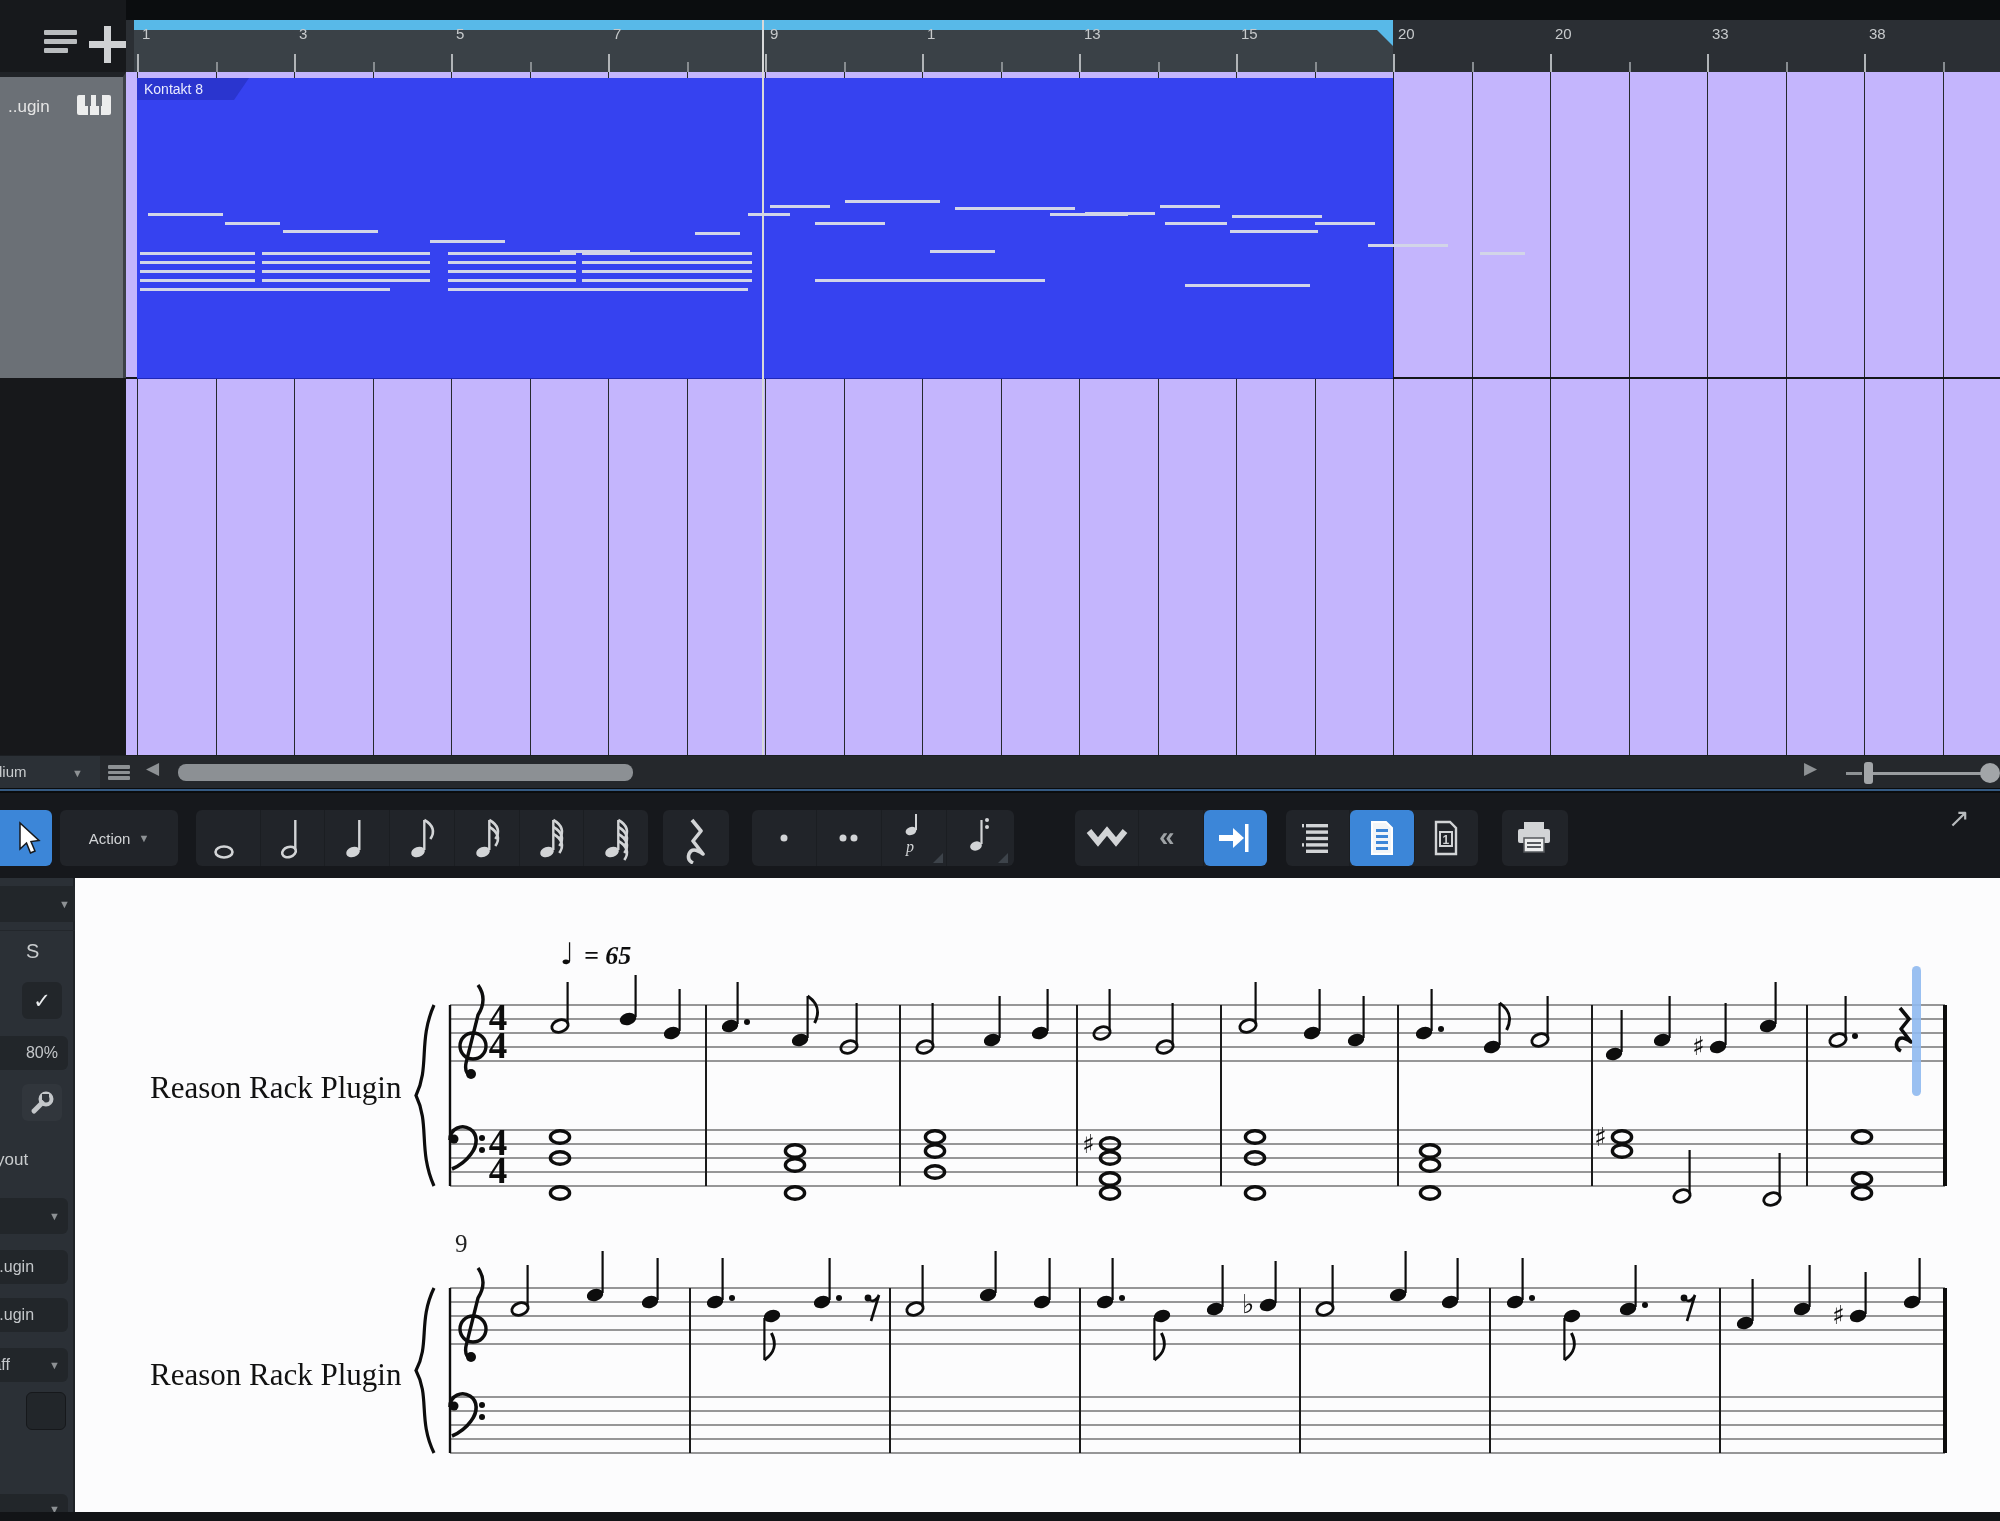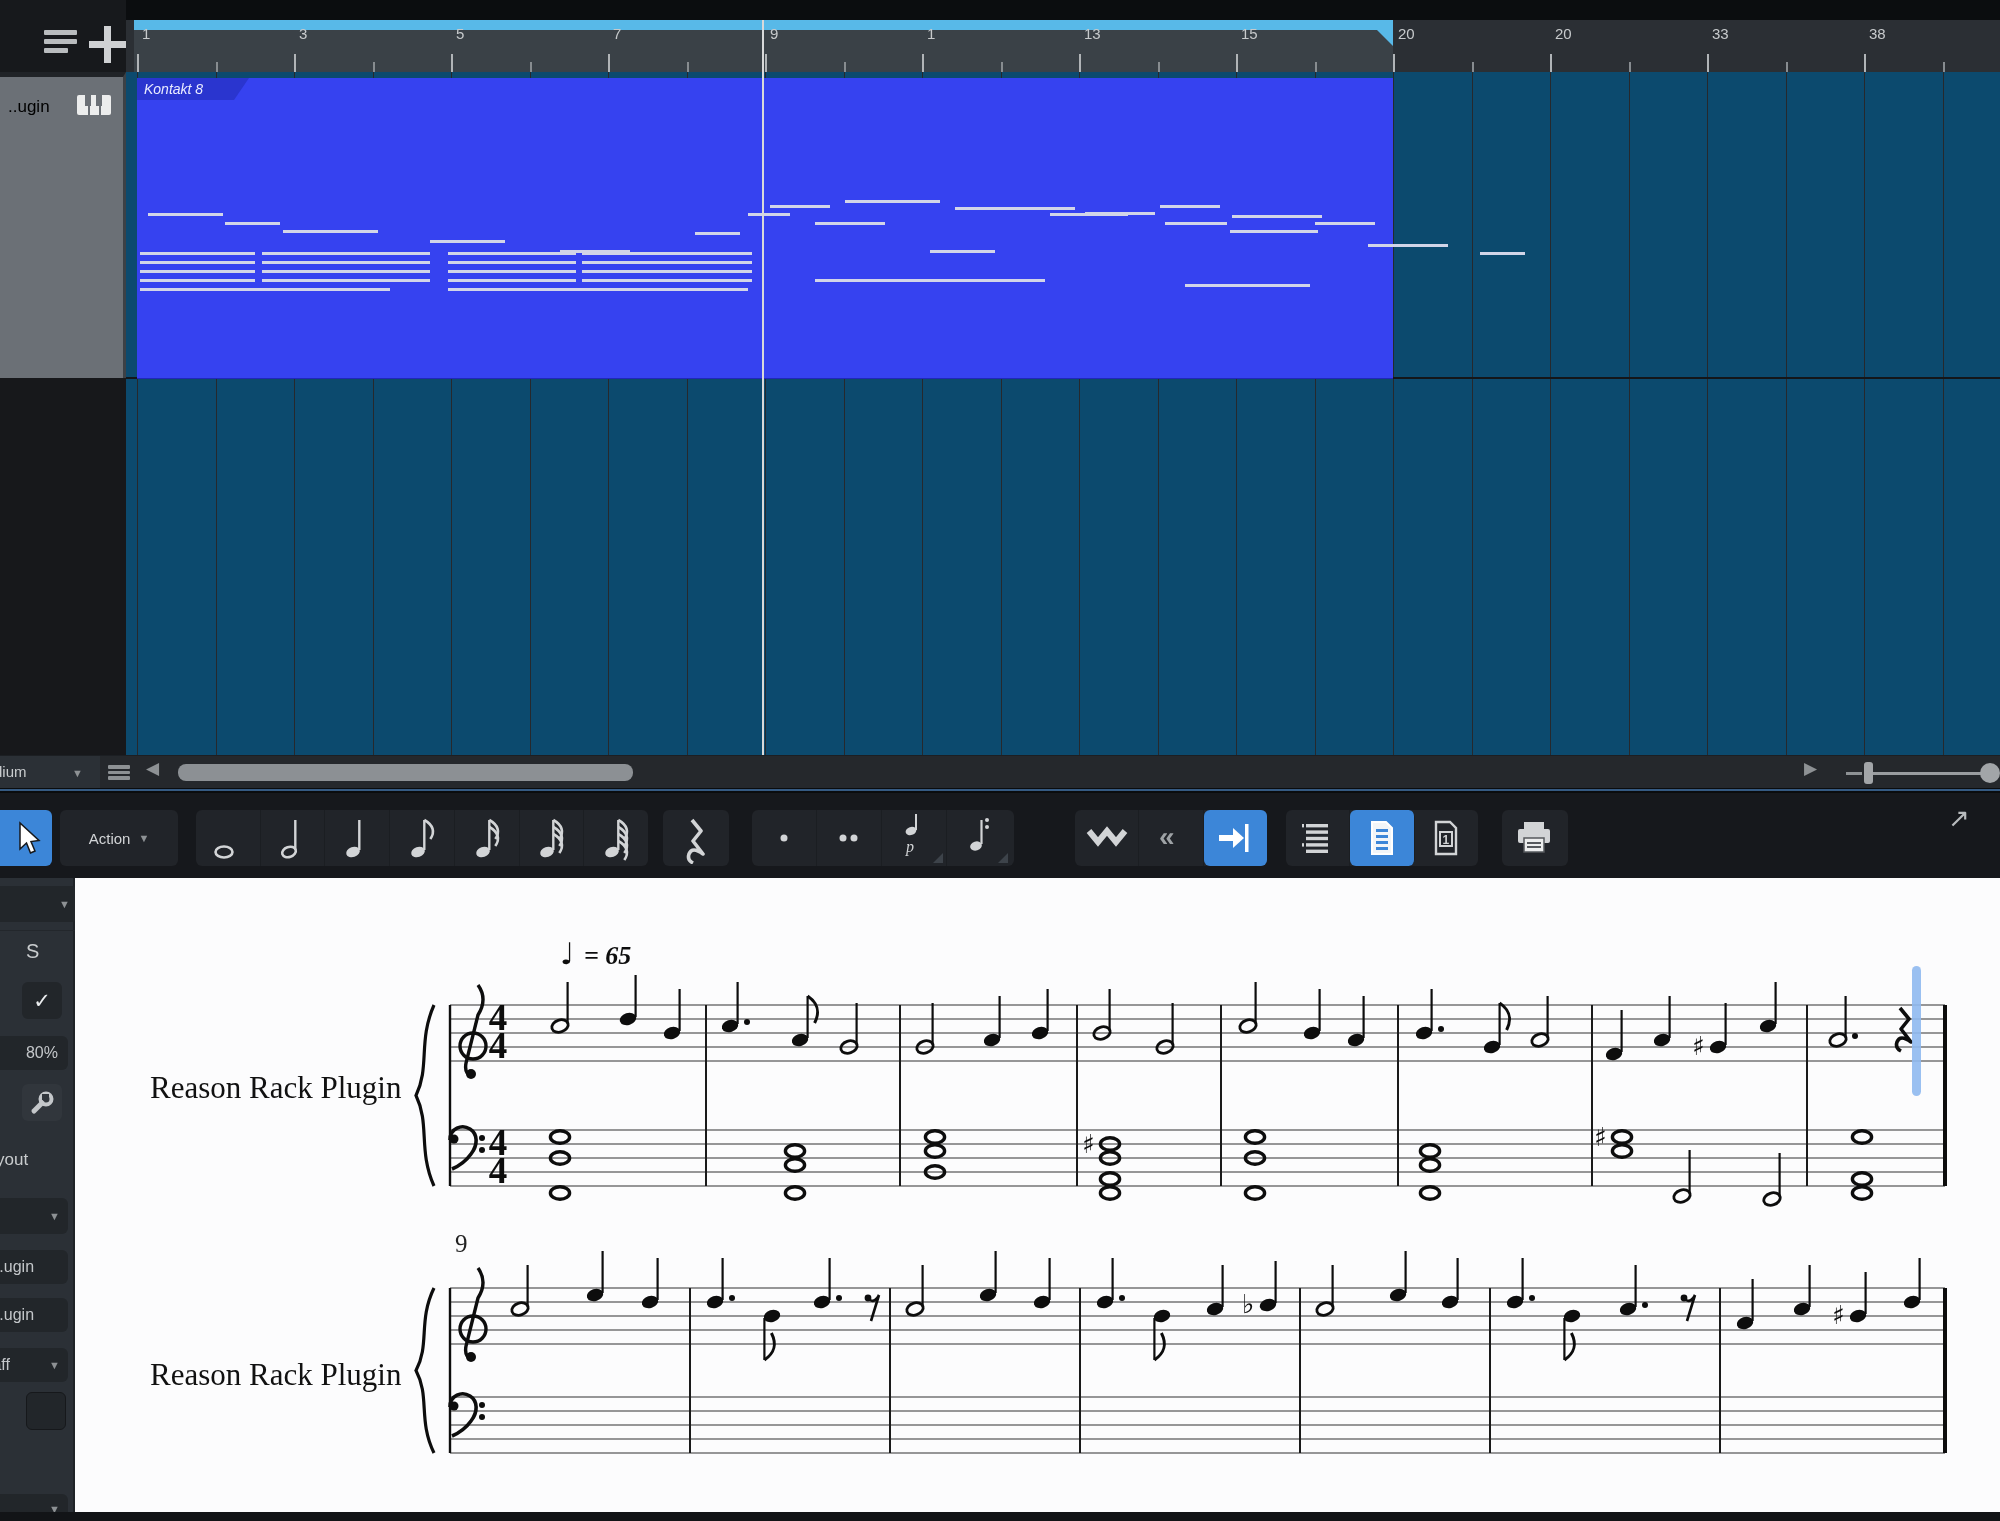--- a/index.html
+++ b/index.html
@@ -12,32 +12,32 @@
   #ruler-sel{left:8px;top:0;width:1259px;height:52px;background:#3a4147;}
   #cyan{left:8px;top:0;width:1259px;height:10px;background:#58b9e8;}
   #cyan-notch{left:1251px;top:10px;width:0;height:0;border-top:16px solid #58b9e8;border-left:16px solid transparent;}
   .tickL{top:34px;width:2px;height:18px;background:#b0b4b7;}
   .tickS{top:42px;width:2px;height:10px;background:#878c90;}
   .barnum{top:5px;color:#c7cacc;font-size:15px;}
   #tl-icons{left:0;top:0;width:126px;height:72px;background:#17191c;}
   .hbar{left:44px;width:33px;height:5px;background:#b9bcbe;border-radius:1px;}
   #plusv{left:104px;top:26px;width:7px;height:37px;background:#cfd1d3;}
   #plush{left:89px;top:41px;width:37px;height:7px;background:#cfd1d3;}
-  #arrange{left:126px;top:72px;width:1874px;height:683px;background:#0c4a6e;overflow:hidden;font-style:italic;}
+  #arrange{left:126px;top:72px;width:1874px;height:683px;background:#c4b5fd;overflow:hidden;}
   .gridline{top:0;width:1px;height:683px;background:#26292d;}
   #lane-sep{left:0;top:305px;width:1874px;height:2px;background:#141619;}
   #clip{left:11px;top:6px;width:1256px;height:300px;background:#3642f0;border-bottom:1px solid #2028b8;}
   #clip-tab{left:0;top:0;width:112px;height:22px;background:#2a35cf;
             clip-path:polygon(0 0,100% 0,calc(100% - 15px) 100%,0 100%);
             color:#e9ebff;font-size:14px;line-height:22px;padding-left:7px;box-sizing:border-box;}
   .midinote{height:3px;background:#d2d5e8;}
   #playhead{left:762px;top:20px;width:2px;height:735px;background:#d8d9da;z-index:6;}
   #track-header{left:0;top:72px;width:126px;height:306px;background:#6b7076;border-top:5px solid #202327;
                 border-right:3px solid #3c4146;box-sizing:border-box;}
-  #track-name{left:8px;top:20px;color:#000000;font-size:17px;}
+  #track-name{left:8px;top:20px;color:#e5e5e5;font-size:17px;}
   #header-dark{left:0;top:378px;width:126px;height:377px;background:#17181b;}
   
   #scroll-row{left:0;top:755px;width:2000px;height:33px;background:#25282c;border-top:1px solid #1c1f23;box-sizing:border-box;}
   #preset-box{left:0;top:0;width:100px;height:32px;background:#2b3036;color:#c9ccce;font-size:15px;line-height:32px;}
   #preset-label{left:-6px;top:0;}
   .tri-down{color:#8d9194;font-size:11px;}
   #preset-caret{left:72px;top:1px;}
   .minibar{left:0;width:22px;height:3.5px;background:#8d9194;border-radius:1px;}
   #scroll-left{left:146px;top:2px;color:#8d9194;font-size:17px;}
   #scroll-thumb{left:178px;top:8px;width:455px;height:17px;border-radius:8px;background:#8c9094;}

